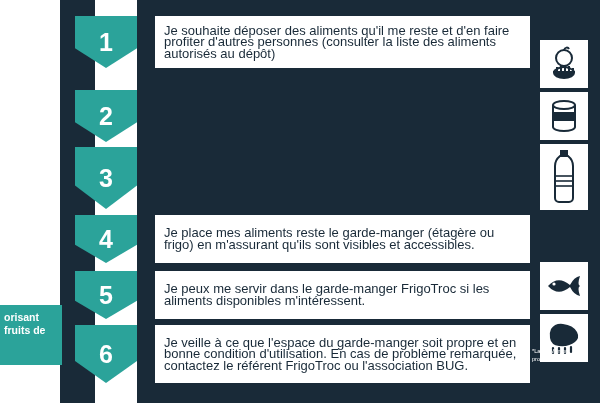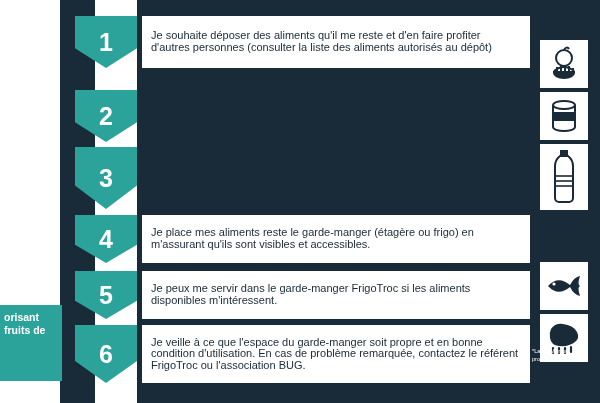--- a/index.html
+++ b/index.html
@@ -46,21 +46,21 @@
     width: 60px;
     height: 403px;
     background: #ffffff;
   }
   
   .left-tag {
     position: absolute;
     left: 0;
     top: 305px;
     width: 62px;
-    height: 76px;
+    height: 60px;
     background: #2ba39a;
     color: #ffffff;
     font-size: 10.5px;
     font-weight: bold;
     line-height: 13px;
     padding: 6px 4px 0 4px;
     box-sizing: border-box;
     text-align: left;
   }
   
@@ -85,25 +85,25 @@
     background: #2ba39a;
     color: #ffffff;
     display: flex;
     align-items: center;
     justify-content: center;
     font-size: 25px;
     font-weight: bold;
     clip-path: polygon(0 0, 100% 0, 100% 62%, 50% 100%, 0 62%);
   }
   .step-text {
-    margin-left: 5px;
+    margin-left: 18px;
     flex: 1 1 auto;
     background: #ffffff;
     color: #192a38;
-    font-size: 11px;
+    font-size: 13px;
     line-height: 11.6px;
     padding: 7px 10px 7px 9px;
     box-sizing: border-box;
     display: flex;
     align-items: center;
   }
   
   .icon-col {
     position: absolute;
     left: 540px;

